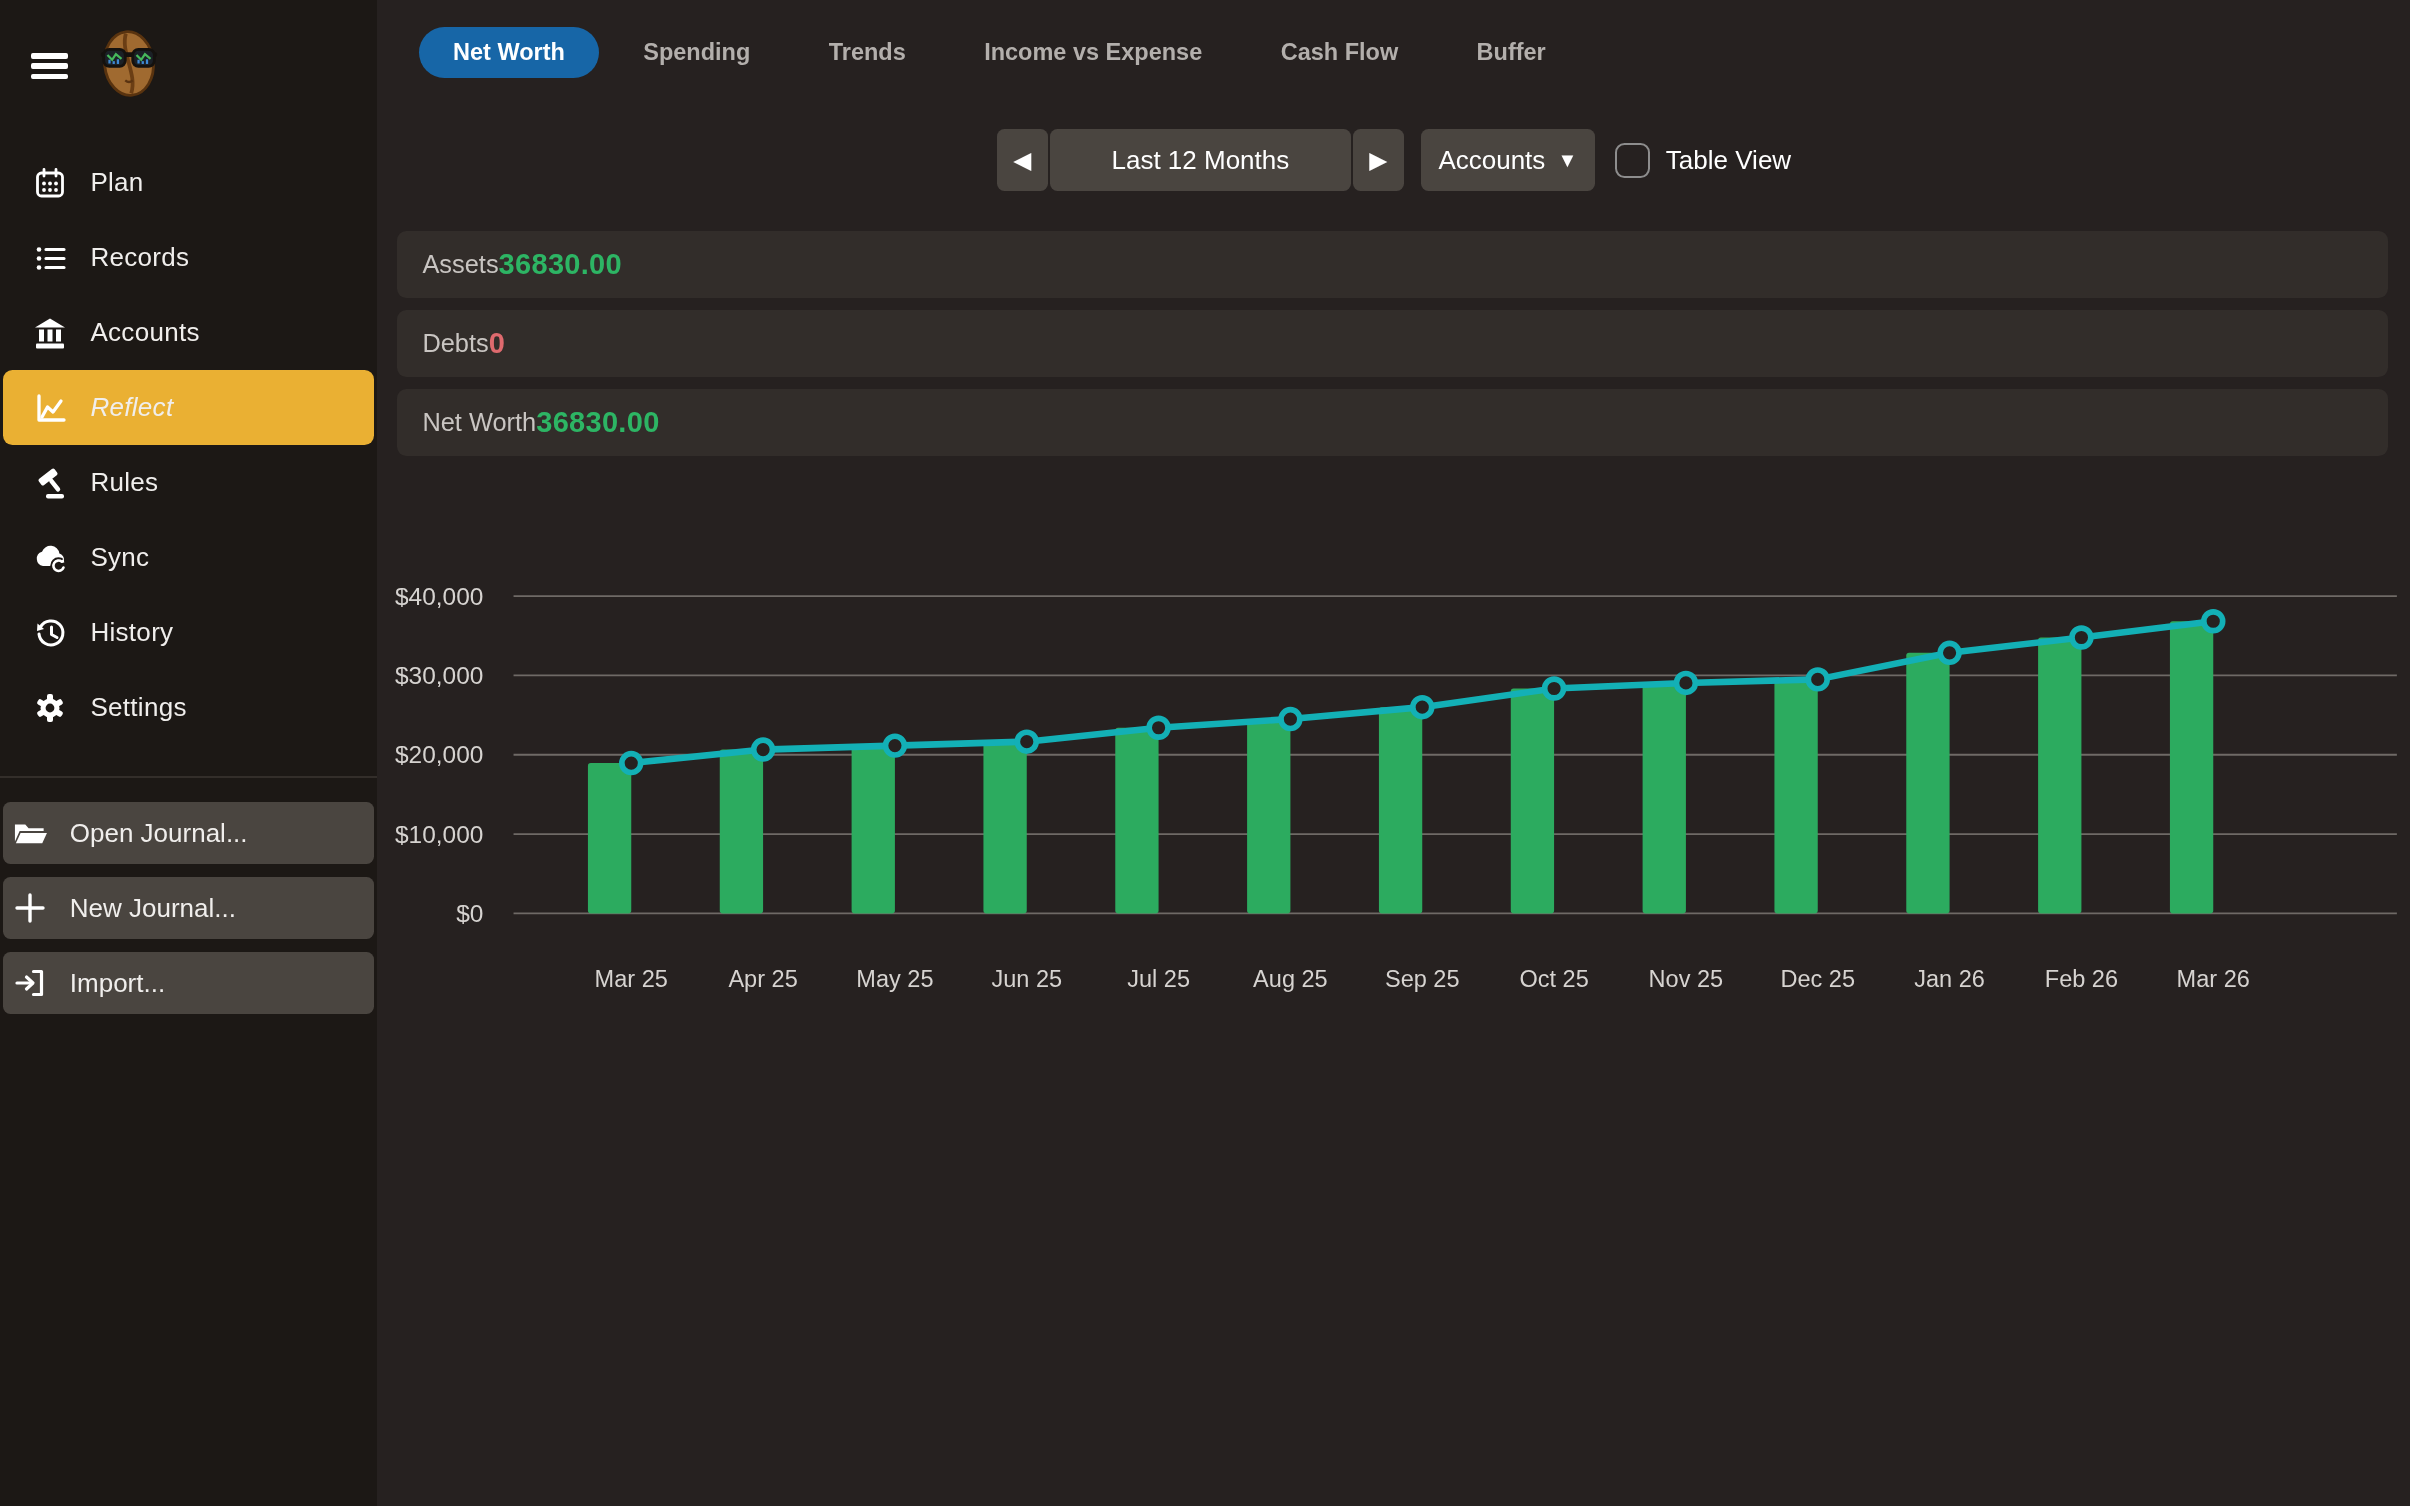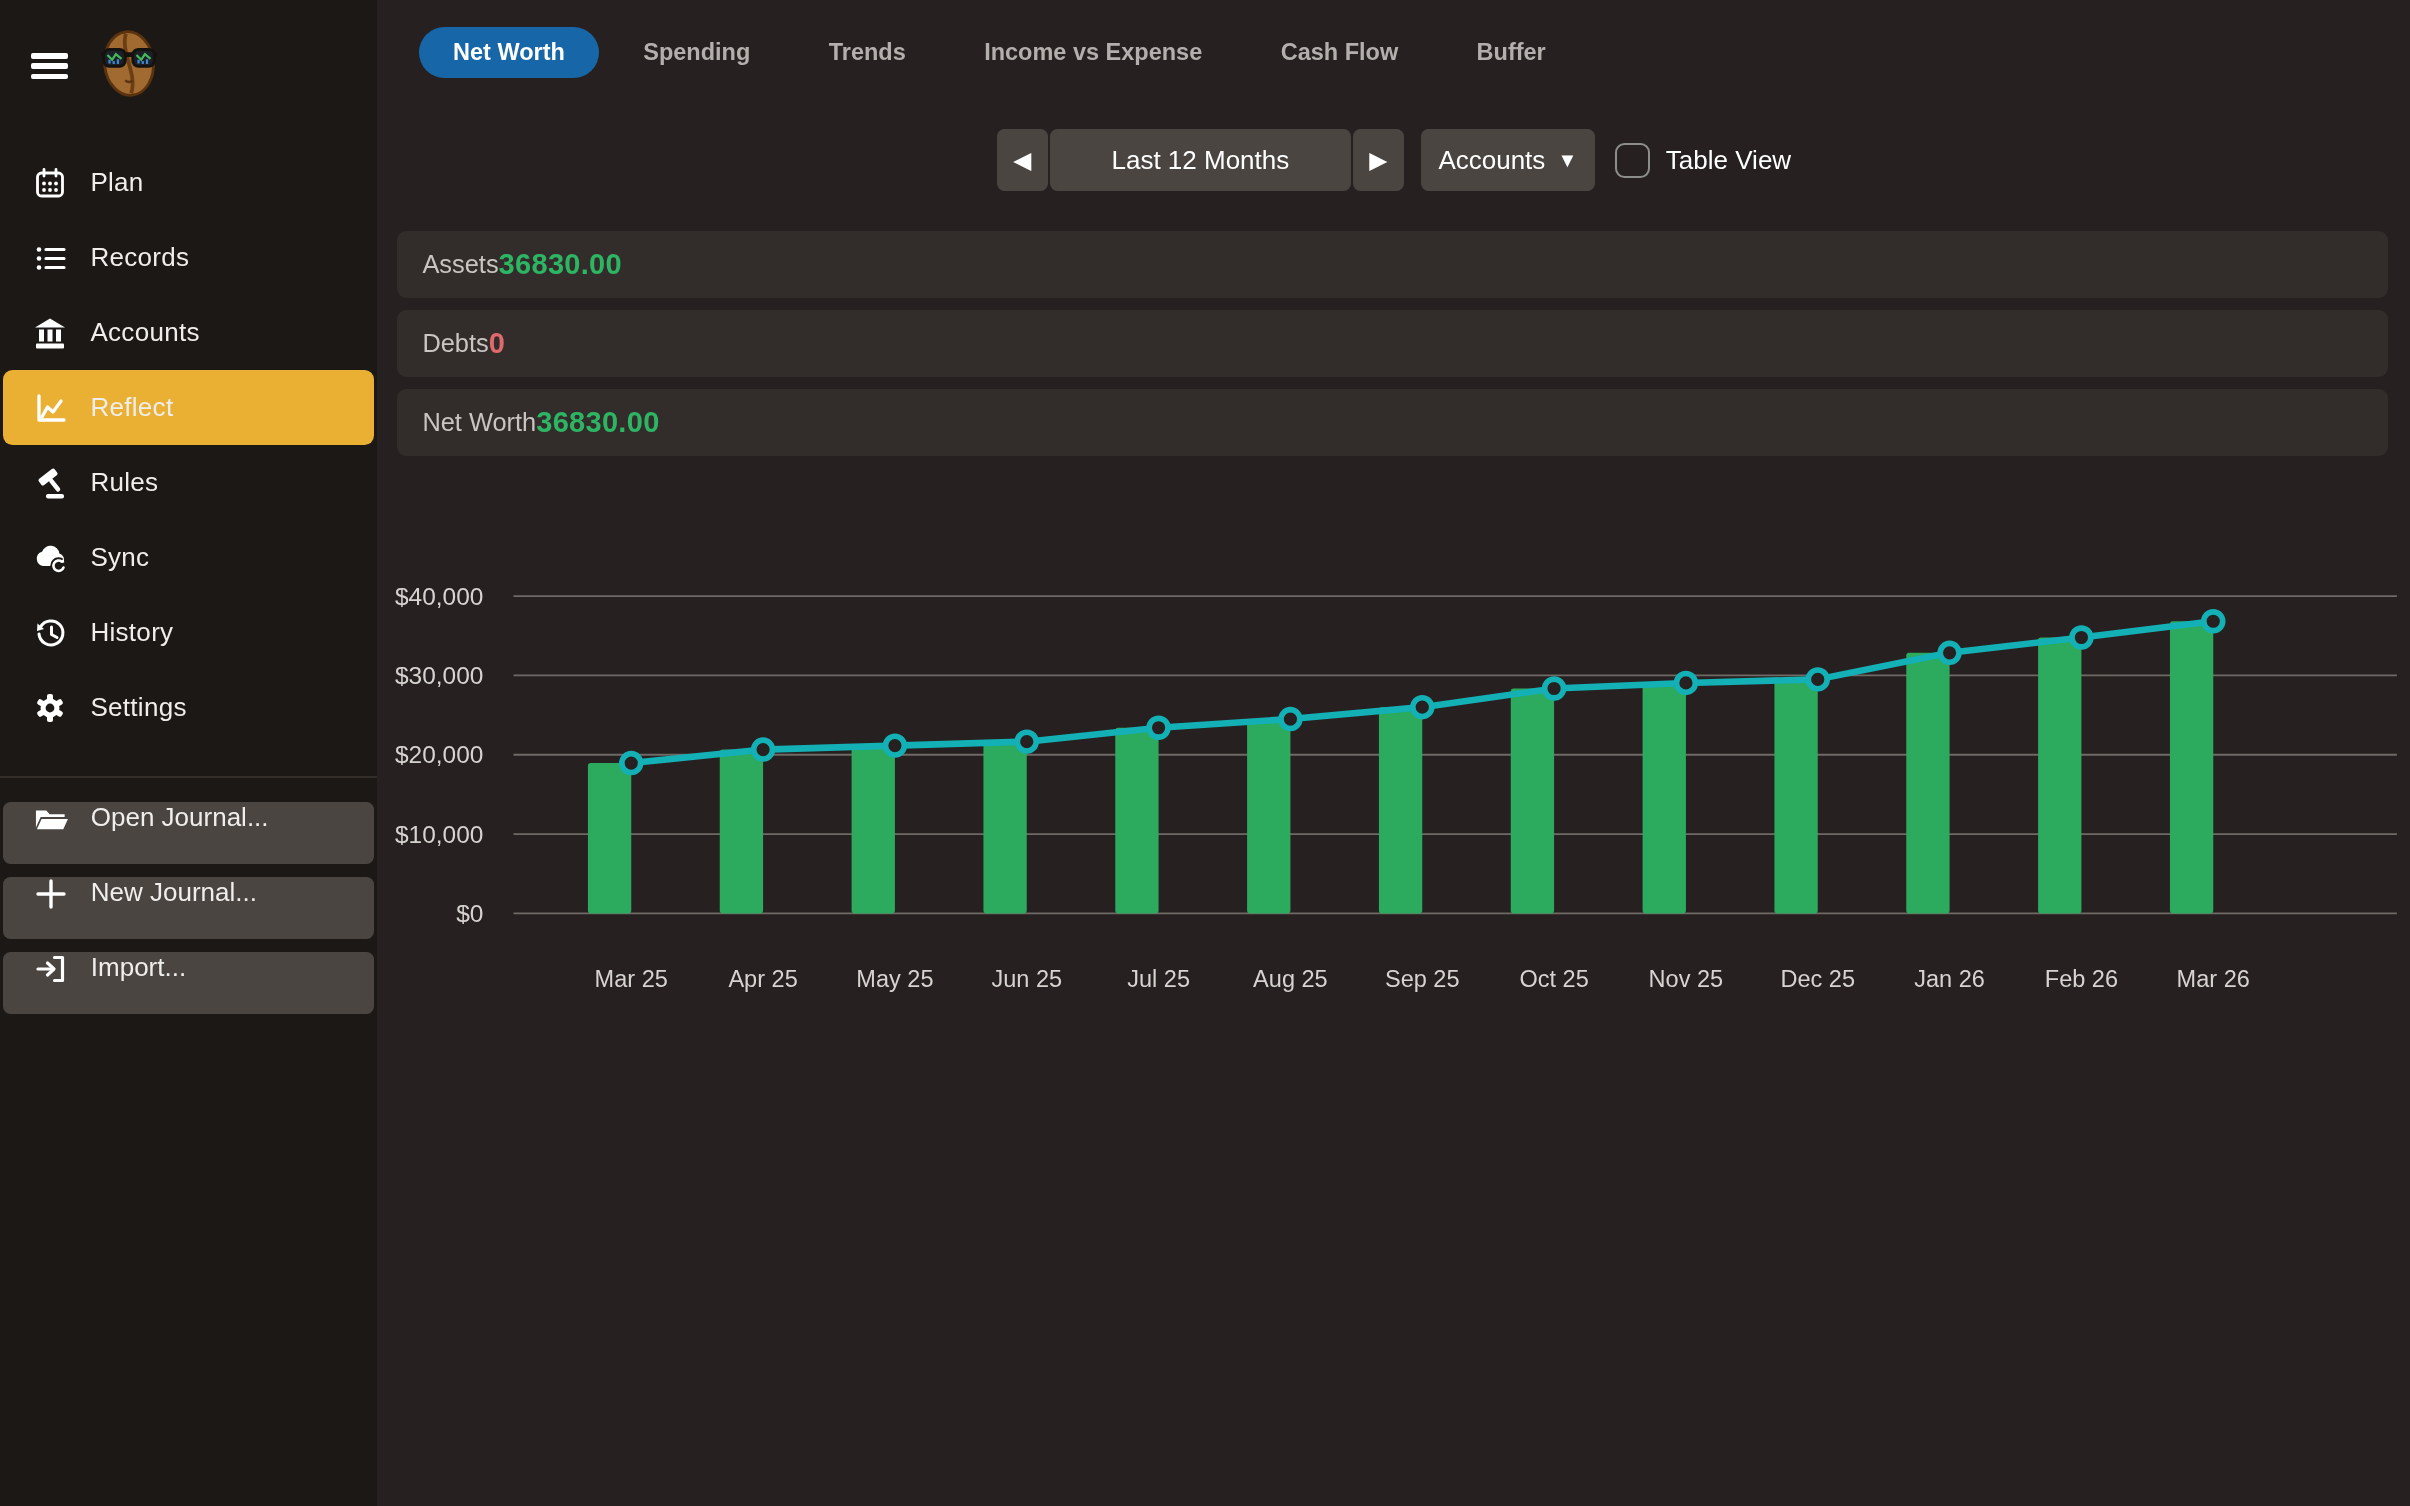--- a/index.html
+++ b/index.html
@@ -9,26 +9,26 @@
     background:#262120; color:#f0eeec;
     font-family:"Liberation Sans", sans-serif;
   }
   
   #sidebar { position:absolute; left:0; top:0; width:377px; height:1507px; background:#1c1815; }
   .hamburger { position:absolute; left:31px; top:53px; width:37px; cursor:pointer; }
   .hamburger div { height:5.6px; background:#fff; border-radius:1.9px; margin-bottom:4.7px; }
   .logo { position:absolute; left:94px; top:26px; }
   .nav { position:absolute; top:145px; left:0; right:0; }
   .nav-item { height:75px; display:flex; align-items:center; padding-left:29px; margin:0 2.8px; border-radius:9.4px; cursor:pointer; }
-  .nav-item.selected { background:var(--accent-yellow,#eab033); }
+  .nav-item.selected { background:var(--accent-yellow,#eab033);font-style:italic; }
   .nav-icon { width:36px; height:36px; margin-right:22.6px; display:flex; align-items:center; justify-content:center; flex:none; }
   .nav-label { font-size:26px; letter-spacing:0.3px; }
   .side-divider { position:absolute; top:776px; left:0; right:0; height:1.9px; background:#332e2a; }
   .actions { position:absolute; top:802px; left:2.8px; right:2.8px; }
-  .action-btn { height:62px; margin-bottom:13px; background:#4a4540; border-radius:7.5px; display:flex; padding-left:29px; cursor:pointer; }
+  .action-btn { height:62px; margin-bottom:13px; background:#4a4540; border-radius:7.5px; display:flex; align-items:center; padding-left:8px; cursor:pointer; }
   .action-icon { width:38px; height:34px; margin-right:21px; display:flex; align-items:center; justify-content:center; flex:none; }
   .action-label { font-size:26px; }
   
   #main { position:absolute; left:377px; top:0; width:2034px; height:1507px; }
   .tabbar { position:absolute; left:42px; top:27px; height:51px; display:flex; gap:10.4px; align-items:center; }
   .tab { padding:0 34px; height:51px; display:flex; align-items:center; font-weight:bold; font-size:23.5px; color:#b3afac; border-radius:25.4px; cursor:pointer; white-space:nowrap; }
   .tab.active { background:var(--accent-blue,#1766a7); color:#fff; }
   .controls { position:absolute; top:129px; left:0; width:100%; height:62px; display:flex; justify-content:center; align-items:center; }
   .ctl-btn { background:#4a4540; border-radius:7.5px; height:62px; display:flex; align-items:center; justify-content:center; color:#fff; cursor:pointer; }
   .arrow-btn { width:51px; font-size:23.5px; }

